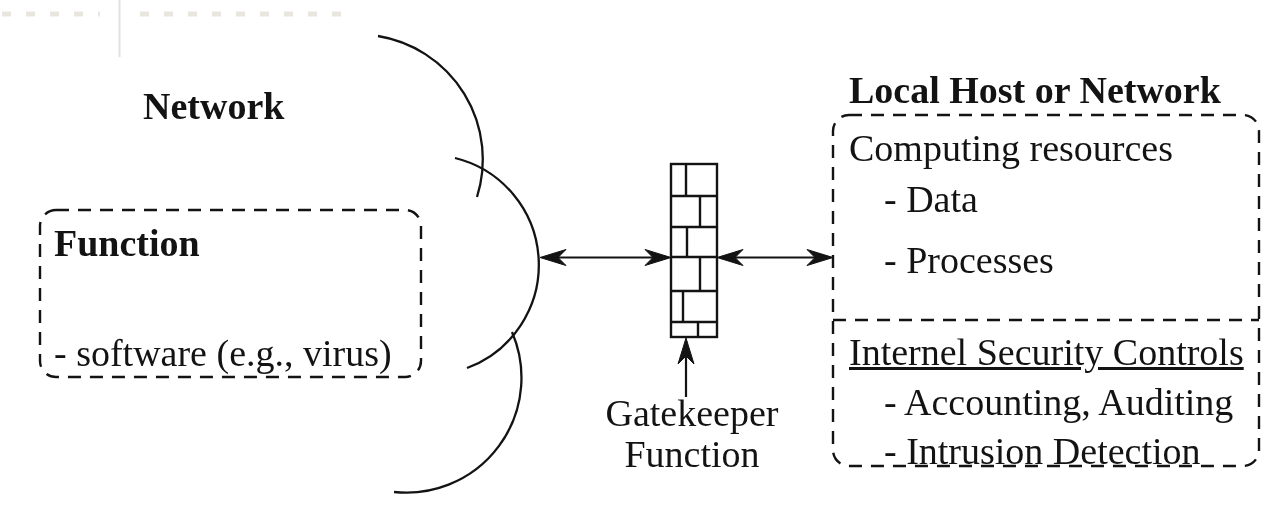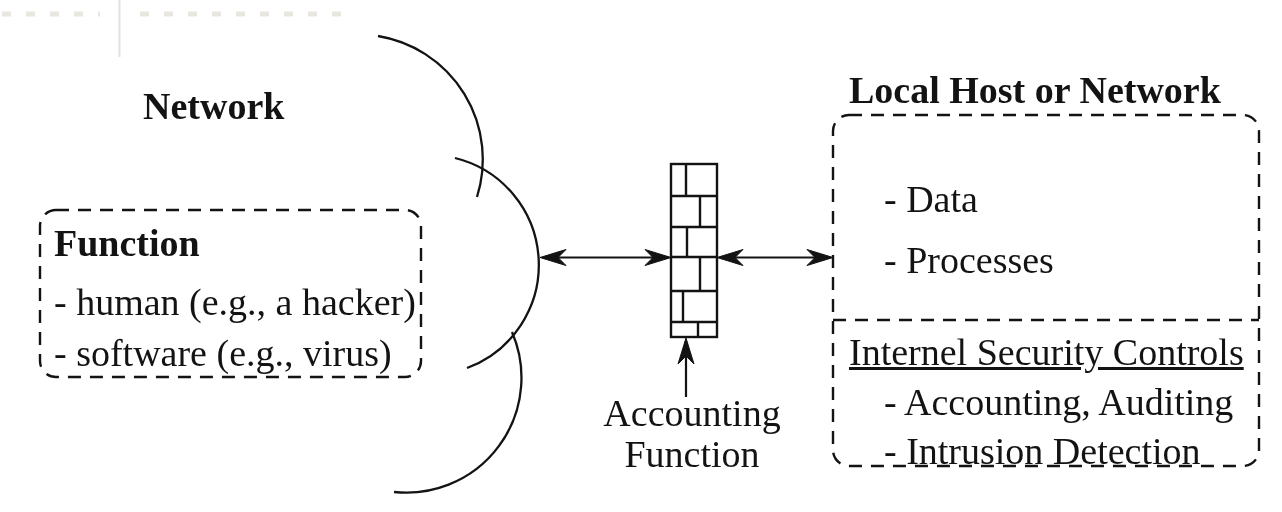--- a/index.html
+++ b/index.html
@@ -85,30 +85,30 @@
     </g>
 
     <rect x="40" y="210" width="381" height="167" rx="16" fill="none" stroke="currentColor" stroke-width="2.4" stroke-dasharray="13 9"></rect>
     <rect x="833" y="115" width="426" height="351" rx="16" fill="none" stroke="currentColor" stroke-width="2.4" stroke-dasharray="13 9"></rect>
     <line x1="833" y1="320" x2="1259" y2="320" stroke="currentColor" stroke-width="2.4" stroke-dasharray="13 9"></line>
   </svg>
 
   <div class="label bold" style="left:143px; top:90px;">Network</div>
 
   <div class="label bold" style="left:54px; top:227px;">Function</div>
-  <div class="label" style="left:54px; top:286px;">- human (e.g., a hacker)</div>
   <div class="label" style="left:54px; top:337px;">- software (e.g., virus)</div>
 
   <div class="label centered" style="left:592px; top:397px; width:200px;">
-    <div>Accounting</div>
+    <div>Gatekeeper</div>
     <div style="margin-top:8px;">Function</div>
   </div>
 
   <div class="label bold" style="left:849px; top:74px;">Local Host or Network</div>
 
+  <div class="label" style="left:849px; top:132px;">Computing resources</div>
   <div class="label" style="left:884px; top:183px;">- Data</div>
   <div class="label" style="left:884px; top:232px;margin-top:12px;">- Processes</div>
 
   <div class="label" style="left:849px; top:336px;text-decoration:underline;">Internel Security Controls</div>
   <div class="label" style="left:884px; top:386px;">- Accounting, Auditing</div>
   <div class="label" style="left:884px; top:435px;text-align:right;">- Intrusion Detection</div>
 
 </div>
 
 </body></html>

